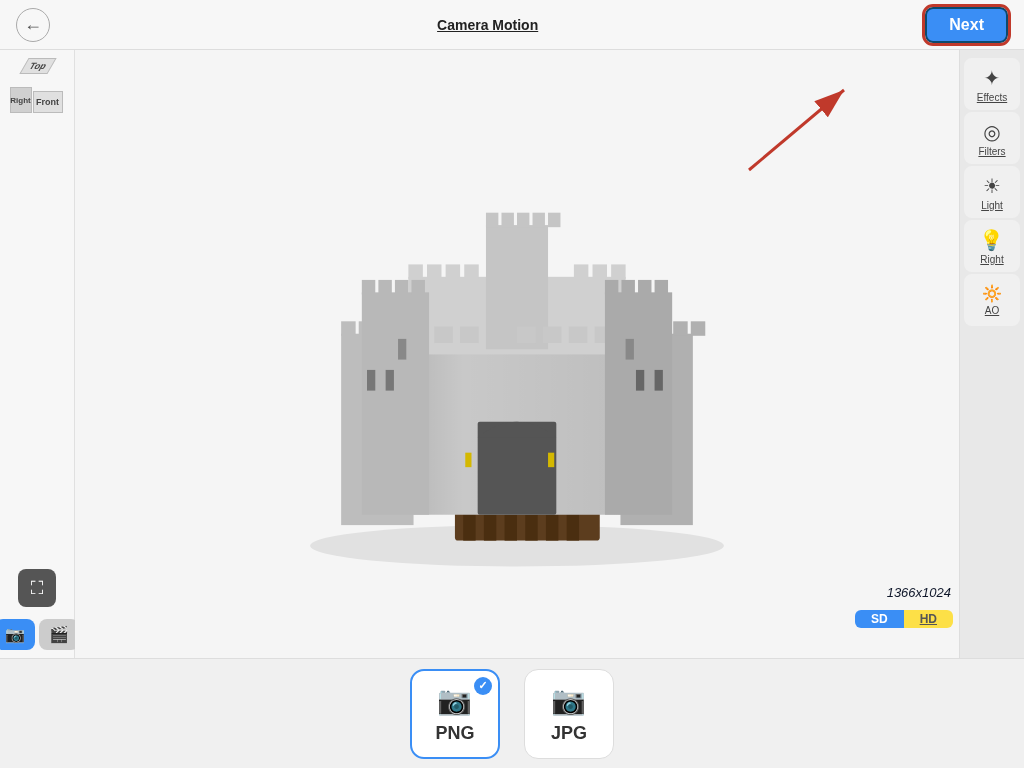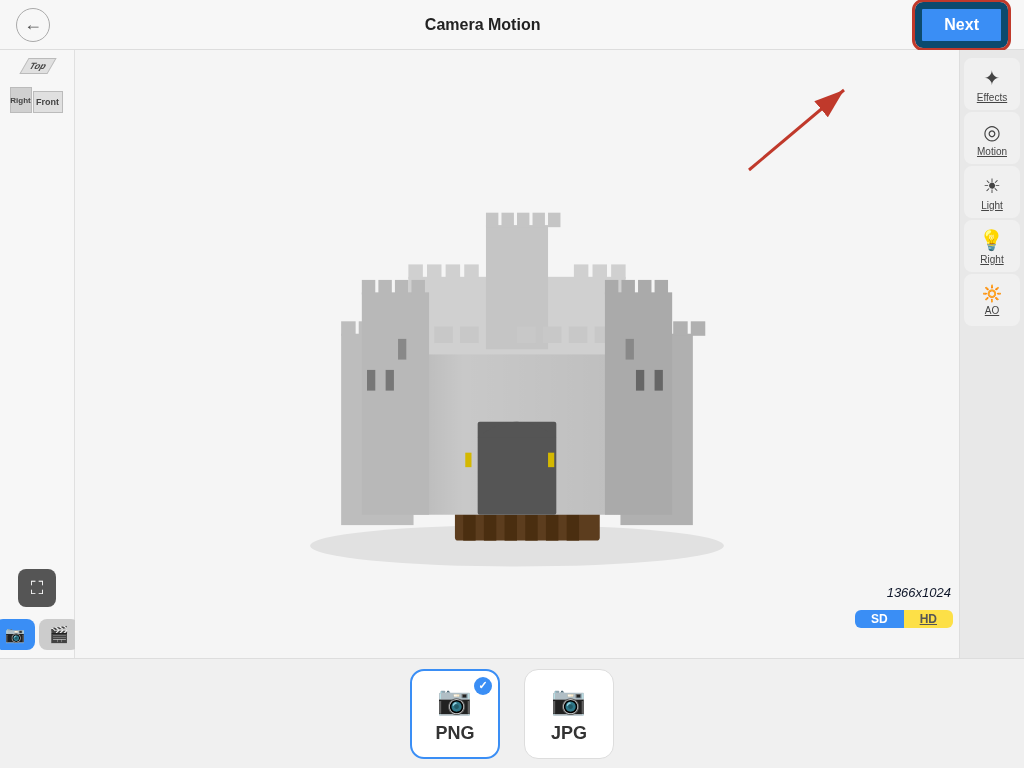--- a/index.html
+++ b/index.html
@@ -31,28 +31,29 @@
       border: 1.5px solid #aaa;
       background: transparent;
       cursor: pointer;
       display: flex;
       align-items: center;
       justify-content: center;
       color: #555;
       font-size: 18px;
     }
     .header-title {
-      font-size: 16px;
+      font-size: 14px;
       font-weight: 600;
       color: #222;
+      text-decoration: underline;
     }
     .next-btn {
       background: #3a8ef5;
       color: white;
-      border: 7px solid #0c4a6e;
+      border: 2px solid #0c4a6e;
       border-radius: 8px;
       padding: 7px 22px;
       font-size: 16px;
       font-weight: 600;
       cursor: pointer;
       outline: 3px solid #c0392b;
     }
 
     
     .main-area {
@@ -472,21 +473,21 @@
     </div>
   </div>
 
   <div class="right-sidebar">
     <button class="tool-btn">
       <span class="tool-icon">✦</span>
       <span class="tool-label">Effects</span>
     </button>
     <button class="tool-btn">
       <span class="tool-icon">◎</span>
-      <span class="tool-label">Motion</span>
+      <span class="tool-label">Filters</span>
     </button>
     <button class="tool-btn">
       <span class="tool-icon">☀</span>
       <span class="tool-label">Light</span>
     </button>
     <button class="tool-btn">
       <span class="tool-icon">💡</span>
       <span class="tool-label">Right</span>
     </button>
     <button class="tool-btn">

